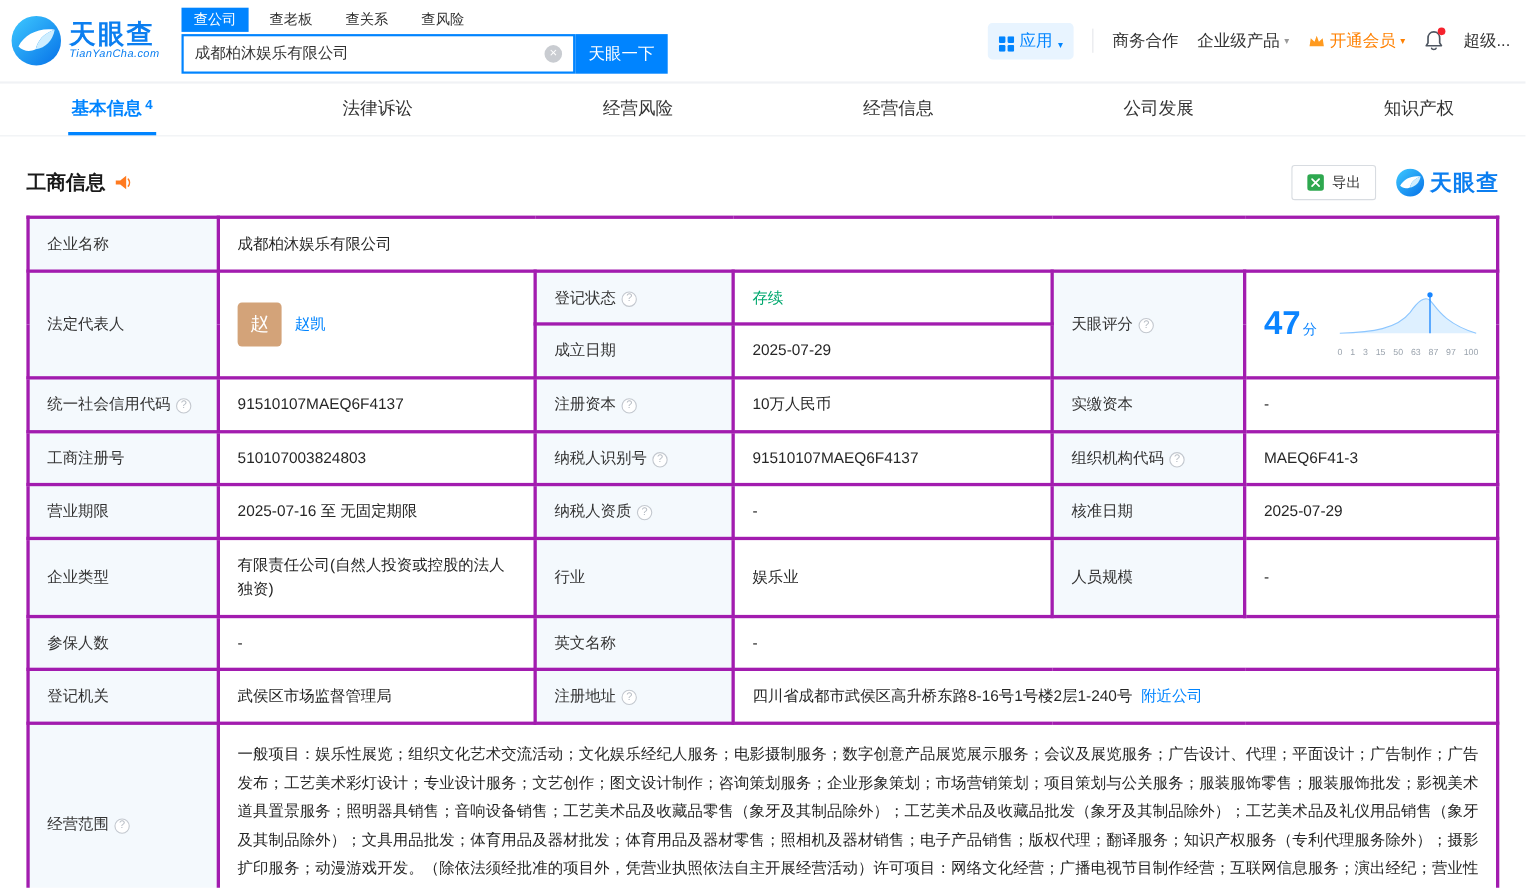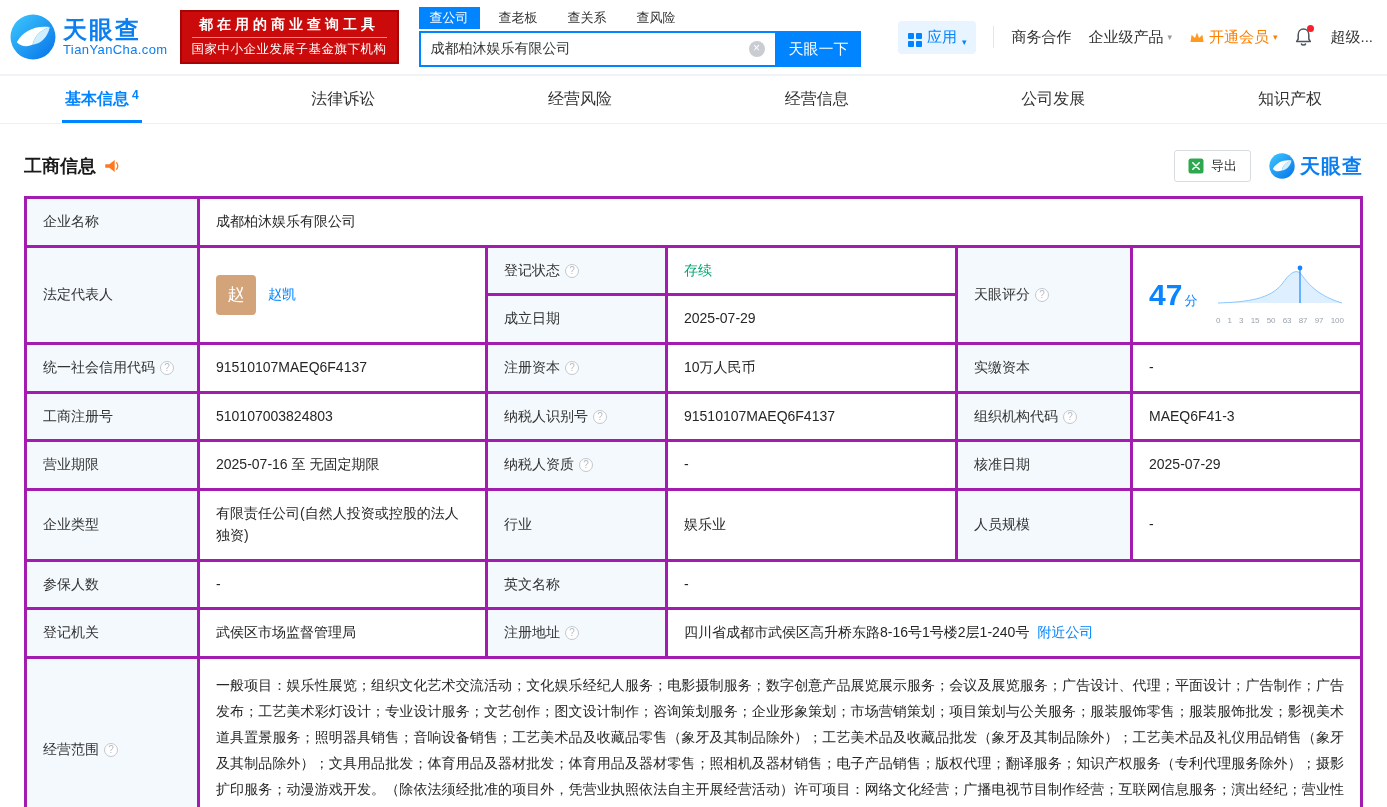--- a/index.html
+++ b/index.html
@@ -5,21 +5,21 @@
   *{margin:0;padding:0;box-sizing:border-box;}
   html,body{width:1387px;height:807px;}
   body{font-family:"Liberation Sans","DejaVu Sans",sans-serif;background:#fff;color:#333;overflow:hidden;}
   a{text-decoration:none;color:inherit;cursor:pointer;}
 
   
   .top-header{height:74px;display:flex;align-items:center;padding:0 14px 0 10px;background:#fff;}
   .logo{display:flex;align-items:center;gap:7px;cursor:pointer;flex:0 0 auto;}
   .logo-icon{width:46px;height:46px;}
   .logo-cn{font-size:24px;font-weight:700;color:#0b7ef0;letter-spacing:2px;line-height:1.05;}
-  .logo-en{font-size:13px;color:#0b7ef0;letter-spacing:.4px;}
+  .logo-en{font-size:10px;color:#0b7ef0;letter-spacing:.4px;font-style:italic;}
   .promo-banner{margin-left:12px;background:#cb0b0b;border:2px solid #a70505;color:#fff;padding:4px 10px;text-align:center;flex:0 0 auto;}
   .promo-line1{font-size:14px;font-weight:700;letter-spacing:4px;padding-bottom:3px;border-bottom:1px solid rgba(255,255,255,.55);margin-bottom:3px;}
   .promo-line2{font-size:12.5px;letter-spacing:.5px;}
   .search-area{margin-left:20px;flex:0 0 auto;}
   .search-tabs{display:flex;gap:8px;margin-bottom:2px;}
   .stab{font-size:13px;padding:2px 11px;cursor:pointer;color:#333;}
   .stab.active{background:#0084ff;color:#ffffff;}
   .search-row{display:flex;}
   .search-box{width:358px;height:36px;border:2px solid #0084ff;display:flex;align-items:center;background:#fff;}
   .search-input{flex:1;border:none;outline:none;font-size:14px;color:#333;padding:0 10px;background:transparent;font-family:inherit;}
@@ -91,24 +91,20 @@
       <circle cx="22" cy="22" r="21.5" fill="url(#lg1)"></circle>
       <path d="M6.5 27 C12 16.5 24 10.5 38 12.5 C28 16 23.5 21.5 21.5 29.5 C16 32 10.5 31 6.5 27 Z" fill="#ffffff"></path>
       <path d="M21.5 29.5 C23.5 21.5 28 16 38 12.5 C36.5 21.5 30 28.5 21.5 29.5 Z" fill="#cfeeff"></path>
     </svg>
     <div class="logo-text">
       <div class="logo-cn">天眼查</div>
       <div class="logo-en">TianYanCha.com</div>
     </div>
   </div>
 
-  <div class="promo-banner">
-    <div class="promo-line1">都在用的商业查询工具</div>
-    <div class="promo-line2">国家中小企业发展子基金旗下机构</div>
-  </div>
 
   <div class="search-area">
     <div class="search-tabs">
       <span class="stab active">查公司</span>
       <span class="stab">查老板</span>
       <span class="stab">查关系</span>
       <span class="stab">查风险</span>
     </div>
     <div class="search-row">
       <div class="search-box">

